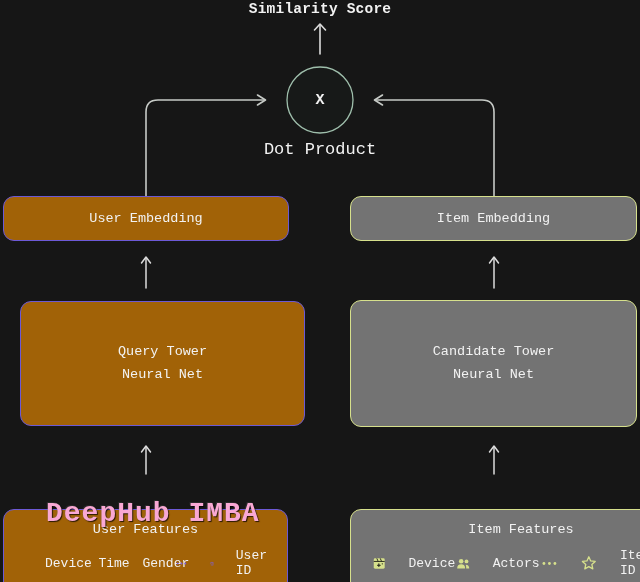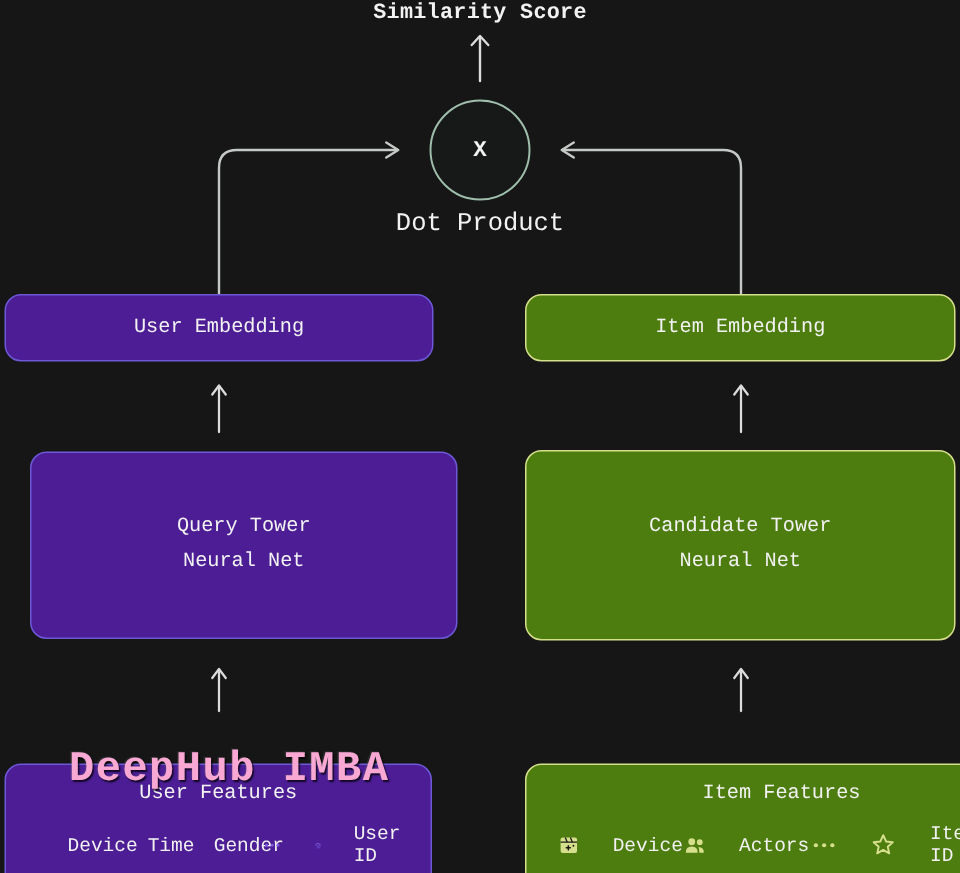--- a/index.html
+++ b/index.html
@@ -16,22 +16,22 @@
   #dot-x{left:287px;top:67px;width:66px;height:66px;font-size:15px;font-weight:600;z-index:2;}
   #dot-label{left:220px;top:140px;width:200px;height:18px;font-size:17px;font-weight:500;}
 
   svg.lines{left:0;top:0;z-index:1;}
 
   .box{
     position:absolute;border-radius:11px;z-index:2;
     display:flex;align-items:center;justify-content:center;
     font-size:13.5px;color:var(--text,#f2f2f2);
   }
-  .u-border{border:1.4px solid var(--user-accent,#6c59d6);background:#4c1d95;}
-  .i-border{border:1.4px solid var(--item-accent,#d3dd8e);background:#4d7c0f;}
+  .u-border{border:1.4px solid var(--user-accent,#6c59d6);background:#a16207;}
+  .i-border{border:1.4px solid var(--item-accent,#d3dd8e);background:#737373;}
 
   #user-embedding{left:3px;top:196px;width:284px;height:43px;}
   #item-embedding{left:350px;top:196px;width:285px;height:43px;}
   #query-tower{left:20px;top:301px;width:283px;height:123px;}
   #candidate-tower{left:350px;top:300px;width:285px;height:125px;}
   .tower-text{display:flex;flex-direction:column;gap:3px;line-height:1.45;text-align:center;}
 
   .features-box{flex-direction:column;justify-content:flex-start;padding-top:12px;box-sizing:border-box;margin-top:26px;}
   #user-features{left:3px;top:483px;width:285px;height:92px;}
   #item-features{left:350px;top:483px;width:342px;height:92px;}

